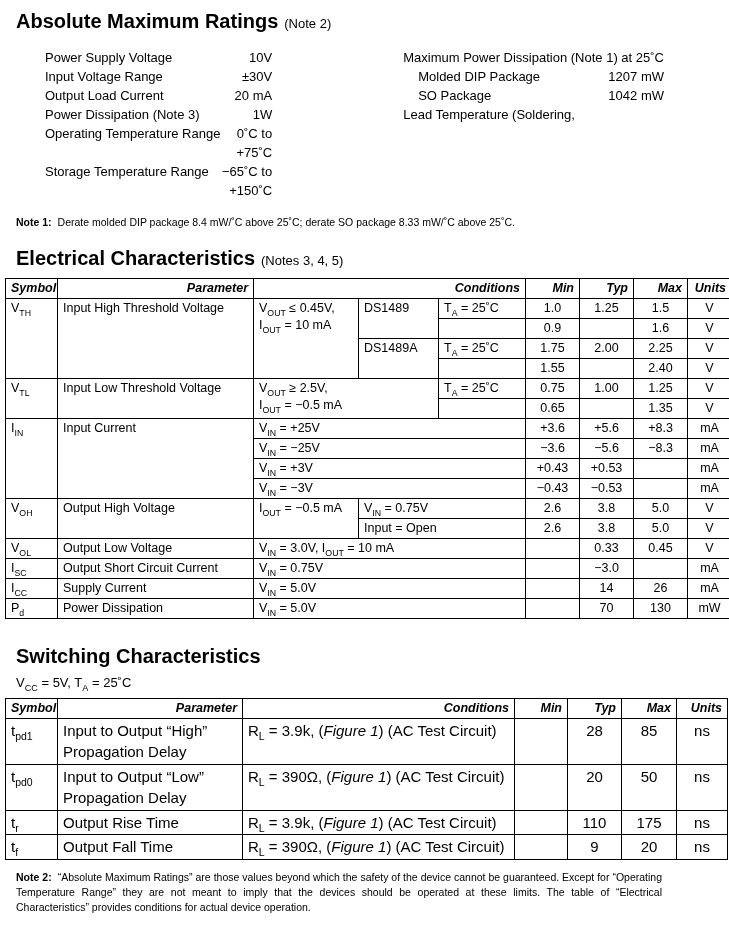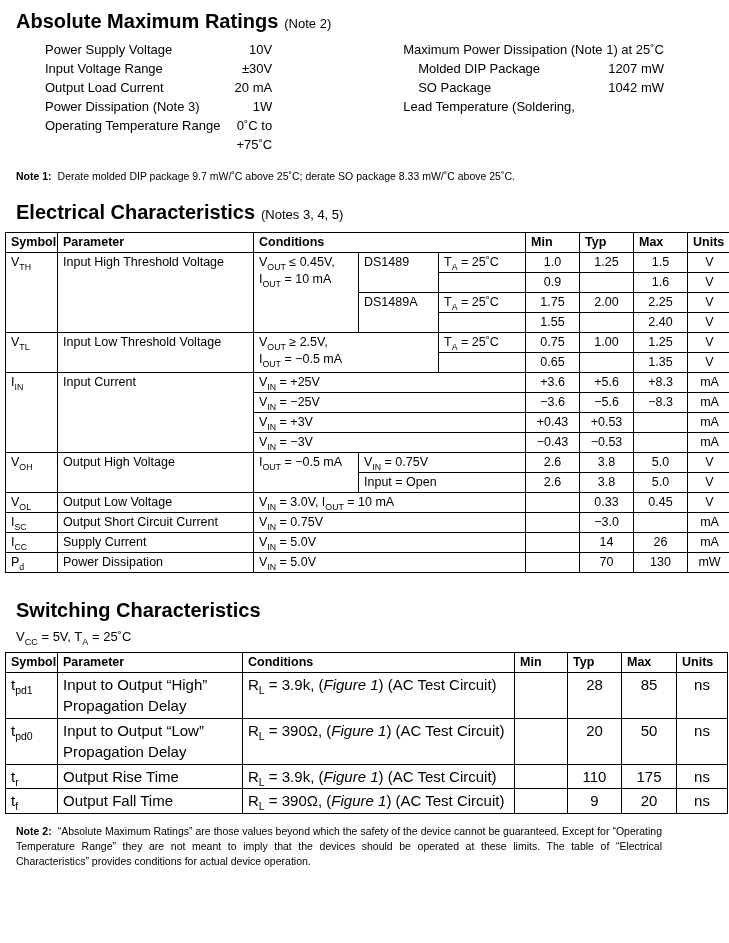--- a/index.html
+++ b/index.html
@@ -11,41 +11,41 @@
   }
   .page { width:666px; height:943px; padding:8px 2px 0 5px; }
 
   h1 { font-size:20px; font-weight:bold; margin-left:11px; letter-spacing:0; }
   h1 .h-note { font-size:13px; font-weight:normal; margin-left:6px; }
   .sec-elec h1 { margin-top:15px; }
   .sec-sw  h1 { margin-top:24px; }
 
   .warning { font-weight:bold; text-align:justify; margin:7px 11px 0 11px; line-height:1.4; }
 
-  .am-cols { display:flex; margin-top:5px;gap:48px; }
+  .am-cols { display:flex; margin-top:13px;gap:48px; }
   .am-left  { margin-left:40px; width:287px; }
   .am-right { margin-left:83px; width:287px; }
   .am-row { display:flex; justify-content:space-between; align-items:flex-start; line-height:19px; }
   .am-row.ind .am-label { padding-left:15px; }
   .am-label { white-space:nowrap; }
   .am-value { text-align:right; }
 
   .note { font-size:10.5px; line-height:1.45; text-align:justify; margin-top:5px; }
   .note b { margin-right:6px; }
   .note1-wrap { margin:15px 11px 0 11px; }
   .notes { margin:10px 2px 0 11px; }
 
   .subtitle { margin:4px 0 0 11px; }
 
   table { border-collapse:collapse; table-layout:fixed; margin-top:6px; border:1px solid #000; }
   th, td {
     border:1px solid #000; padding:1px 5px;
     vertical-align:top; text-align:left; overflow:hidden;
   }
-  th { font-weight:bold; text-align:left; }
+  th { font-weight:bold; text-align:right;font-style:italic; }
   td.c { text-align:center; }
   table.elec th, table.elec td { line-height:17px; font-size:12.5px; }
   table.sw th { line-height:17px; font-size:12.5px; }
   table.sw td { line-height:21.5px; font-size:15px; }
   sub { font-size:70%; line-height:0; }
   i { font-style:italic; }
 </style>
 </head>
 <body>
 
@@ -68,40 +68,44 @@
             <span class="am-value">20 mA</span>
           </div>
           <div class="am-row">
             <span class="am-label">Power Dissipation (Note 3)</span>
             <span class="am-value">1W</span>
           </div>
           <div class="am-row">
             <span class="am-label">Operating Temperature Range</span>
             <span class="am-value">0˚C to +75˚C</span>
           </div>
+          <div class="am-row">
+            <span class="am-label">Storage Temperature Range</span>
+            <span class="am-value">−65˚C to<br>+150˚C</span>
+          </div>
         </div>
       <div class="am-col am-right">
           <div class="am-row">
             <span class="am-label">Maximum Power Dissipation (Note 1) at 25˚C</span>
           </div>
           <div class="am-row ind">
             <span class="am-label">Molded DIP Package</span>
             <span class="am-value">1207 mW</span>
           </div>
           <div class="am-row ind">
             <span class="am-label">SO Package</span>
             <span class="am-value">1042 mW</span>
           </div>
           <div class="am-row">
             <span class="am-label">Lead Temperature (Soldering,</span>
           </div>
         </div>
     </div>
     <div class="note1-wrap">
-        <p class="note"><b>Note 1:</b><span>Derate molded DIP package 9.7 mW/˚C above 25˚C; derate SO package 8.33 mW/˚C above 25˚C.</span></p>
+        <p class="note"><b>Note 1:</b><span>Derate molded DIP package 8.4 mW/˚C above 25˚C; derate SO package 8.33 mW/˚C above 25˚C.</span></p>
       </div>
   </section>
 
   <section class="sec-elec">
     <h1><span>Electrical Characteristics</span><span class="h-note">(Notes 3, 4, 5)</span></h1>
     <table class="elec" style="width: 726px;">
         <colgroup>
           <col style="width: 52px;">
           <col style="width: 196px;">
           <col style="width: 105px;">

